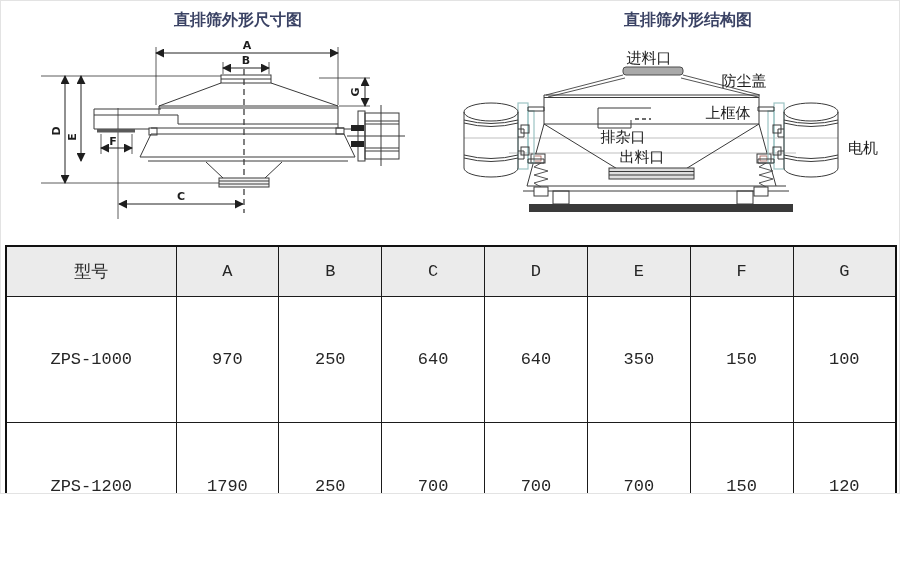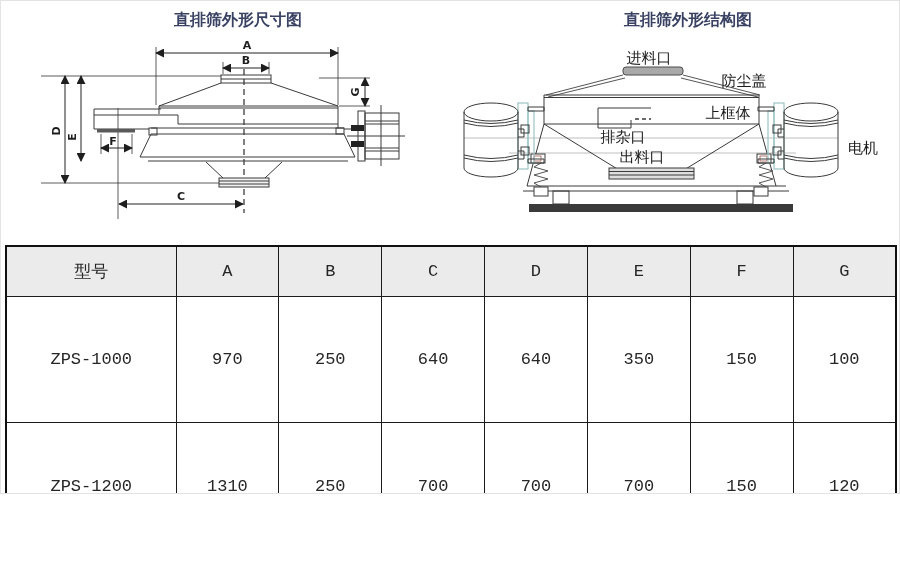--- a/index.html
+++ b/index.html
@@ -248,21 +248,21 @@
         <td>970</td>
         <td>250</td>
         <td>640</td>
         <td>640</td>
         <td>350</td>
         <td>150</td>
         <td>100</td>
       </tr>
       <tr>
         <td>ZPS-1200</td>
-        <td>1310</td>
+        <td>1790</td>
         <td>250</td>
         <td>700</td>
         <td>700</td>
         <td>700</td>
         <td>150</td>
         <td>120</td>
       </tr>
     </tbody>
   </table>
 </div>

